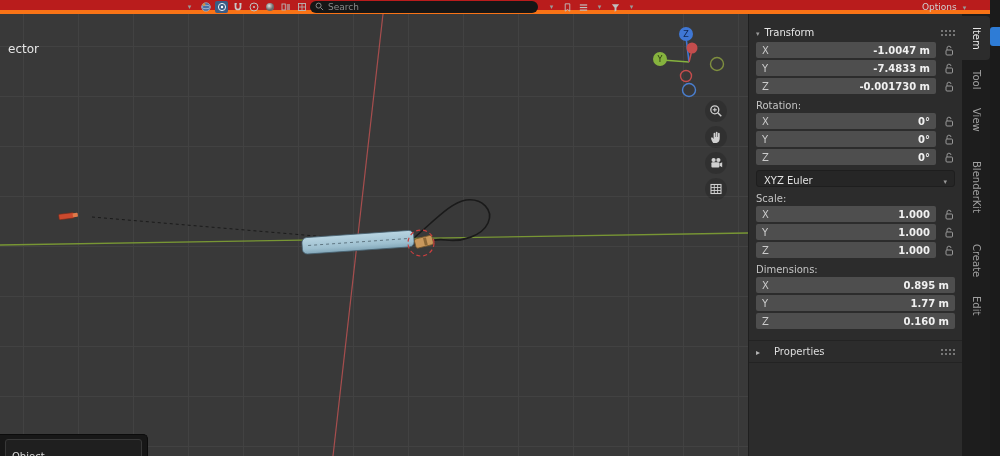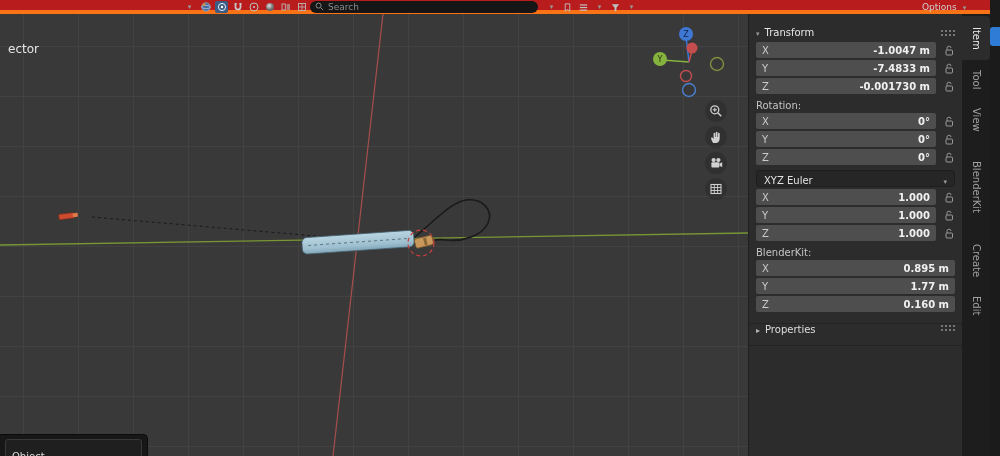--- a/index.html
+++ b/index.html
@@ -41,21 +41,21 @@
   .sec-label { padding:4px 7px 2px; color:#c4c4c4; }
   .rows { padding:0 7px; }
   .frow { display:flex; align-items:center; margin-bottom:2px; }
   .field { flex:1; height:16px; background:#4e4e4e; display:flex; align-items:center; padding:0 6px; border-radius:2px; }
   .field .axis { color:#cbcbcb; }
   .field .val { margin-left:auto; color:#f0f0f0;font-weight:bold; }
   .lockcol { width:19px; display:flex; justify-content:flex-end; padding-right:1px; }
   .dropdown { margin:3px 7px 2px; height:17px; background:#262626; border:1px solid #1e1e1e; border-radius:3px; display:flex; align-items:flex-end; padding:0 7px; color:#e0e0e0; }
   .dropdown .dchev { margin-left:auto; }
   .divider { height:1px; background:#232323; margin:9px 0 0; }
-  .props-header { display:flex; gap:5px; height:22px; padding:0 7px; color:#dedede; border-bottom:1px solid #232323; }
+  .props-header { display:flex; align-items:center; gap:14px; height:22px; padding:0 7px; color:#dedede; border-bottom:1px solid #232323; }
   
   .tabstrip { position:absolute; left:962px; top:14px; width:28px; height:442px; background:#1d1d1d; display:flex; flex-direction:column; padding-top:2px; }
   .tab { writing-mode:vertical-rl; text-orientation:mixed; display:flex; align-items:center; justify-content:center; width:100%; color:#a0a0a0; font-size:10px; }
   .tab.active { background:#2c2c2c; color:#ececec; border-radius:0 4px 4px 0; }
   .t-item{height:44px;} .t-tool{height:40px;} .t-view{height:40px; margin-bottom:6px;}
   .t-bkit{height:82px; margin-bottom:8px;} .t-create{height:50px;} .t-edit{height:40px;}
   
   .rightedge { position:absolute; left:990px; top:0; width:10px; height:456px; background:#1b1b1b; }
   .blue-corner { position:absolute; left:990px; top:27px; width:10px; height:19px; background:#2e7cd6; border-radius:3px 0 0 3px; }
   
@@ -340,20 +340,21 @@
             </svg>
           </div>
       </div>
     </div>
 
     <div class="dropdown">
       <span>XYZ Euler</span>
       <span class="dchev chev-d"></span>
     </div>
 
+    <div class="sec-label">Scale:</div>
     <div class="rows">
       <div class="frow">
         <div class="field">
           <span class="axis">X</span>
           <span class="val">1.000</span>
         </div>
         <div class="lockcol">
             <svg width="10" height="11" viewBox="0 0 10 11">
               <path d="M3,5 V3.4 a2,2 0 0 1 4,-0.4" stroke="#999" stroke-width="1" fill="none"></path>
               <rect x="2" y="5" width="6.5" height="5" rx="1" fill="none" stroke="#999" stroke-width="1"></rect>
@@ -379,21 +380,21 @@
         </div>
         <div class="lockcol">
             <svg width="10" height="11" viewBox="0 0 10 11">
               <path d="M3,5 V3.4 a2,2 0 0 1 4,-0.4" stroke="#999" stroke-width="1" fill="none"></path>
               <rect x="2" y="5" width="6.5" height="5" rx="1" fill="none" stroke="#999" stroke-width="1"></rect>
             </svg>
           </div>
       </div>
     </div>
 
-    <div class="sec-label">BlenderKit:</div>
+    <div class="sec-label">Dimensions:</div>
     <div class="rows">
       <div class="frow">
         <div class="field">
           <span class="axis">X</span>
           <span class="val">0.895 m</span>
         </div>
       </div>
       <div class="frow">
         <div class="field">
           <span class="axis">Y</span>

